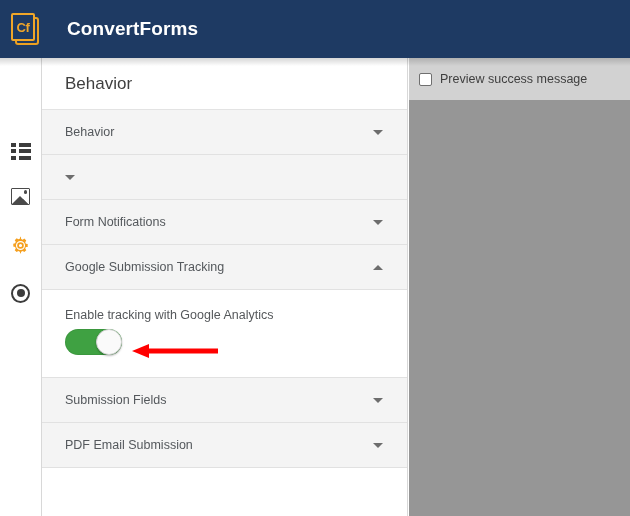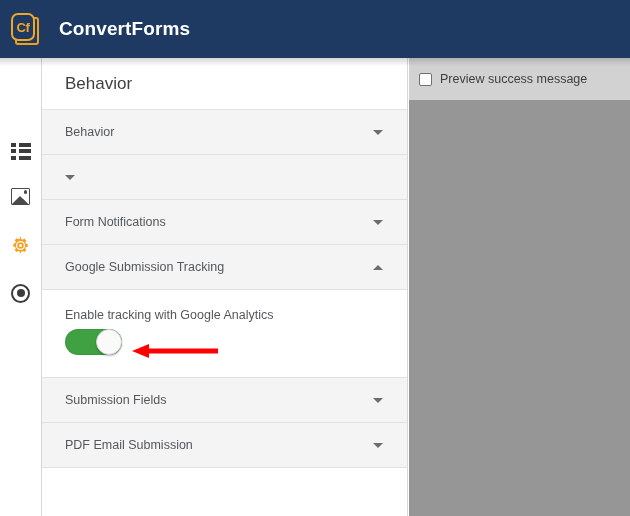--- a/index.html
+++ b/index.html
@@ -31,33 +31,33 @@
     position: absolute; left: 4px; top: 4px;
     width: 24px; height: 28px;
     border: 2px solid #eda020;
     border-radius: 3px;
     background: #1e3a63;
   }
   .logo-box {
     position: absolute; left: 0px; top: 0px;
     width: 24px; height: 28px;
     border: 2px solid #f0a629;
-    border-radius: 7px;
+    border-radius: 2px;
     background: #1e3a63;
     display: flex; align-items: center; justify-content: center;
   }
   .logo-cf {
     color: #f0a629;
     font-size: 13px;
     font-weight: bold;
     letter-spacing: -0.3px;
     line-height: 1;
   }
   .brand-name {
-    margin-left: 20px;
+    margin-left: 28px;
     color: #ffffff;
     font-size: 19px;
     font-weight: bold;
     letter-spacing: 0.1px;
   }
 
   
   .topbar-shadow {
     position: absolute; left: 0; top: 58px;
     width: 630px; height: 8px;

